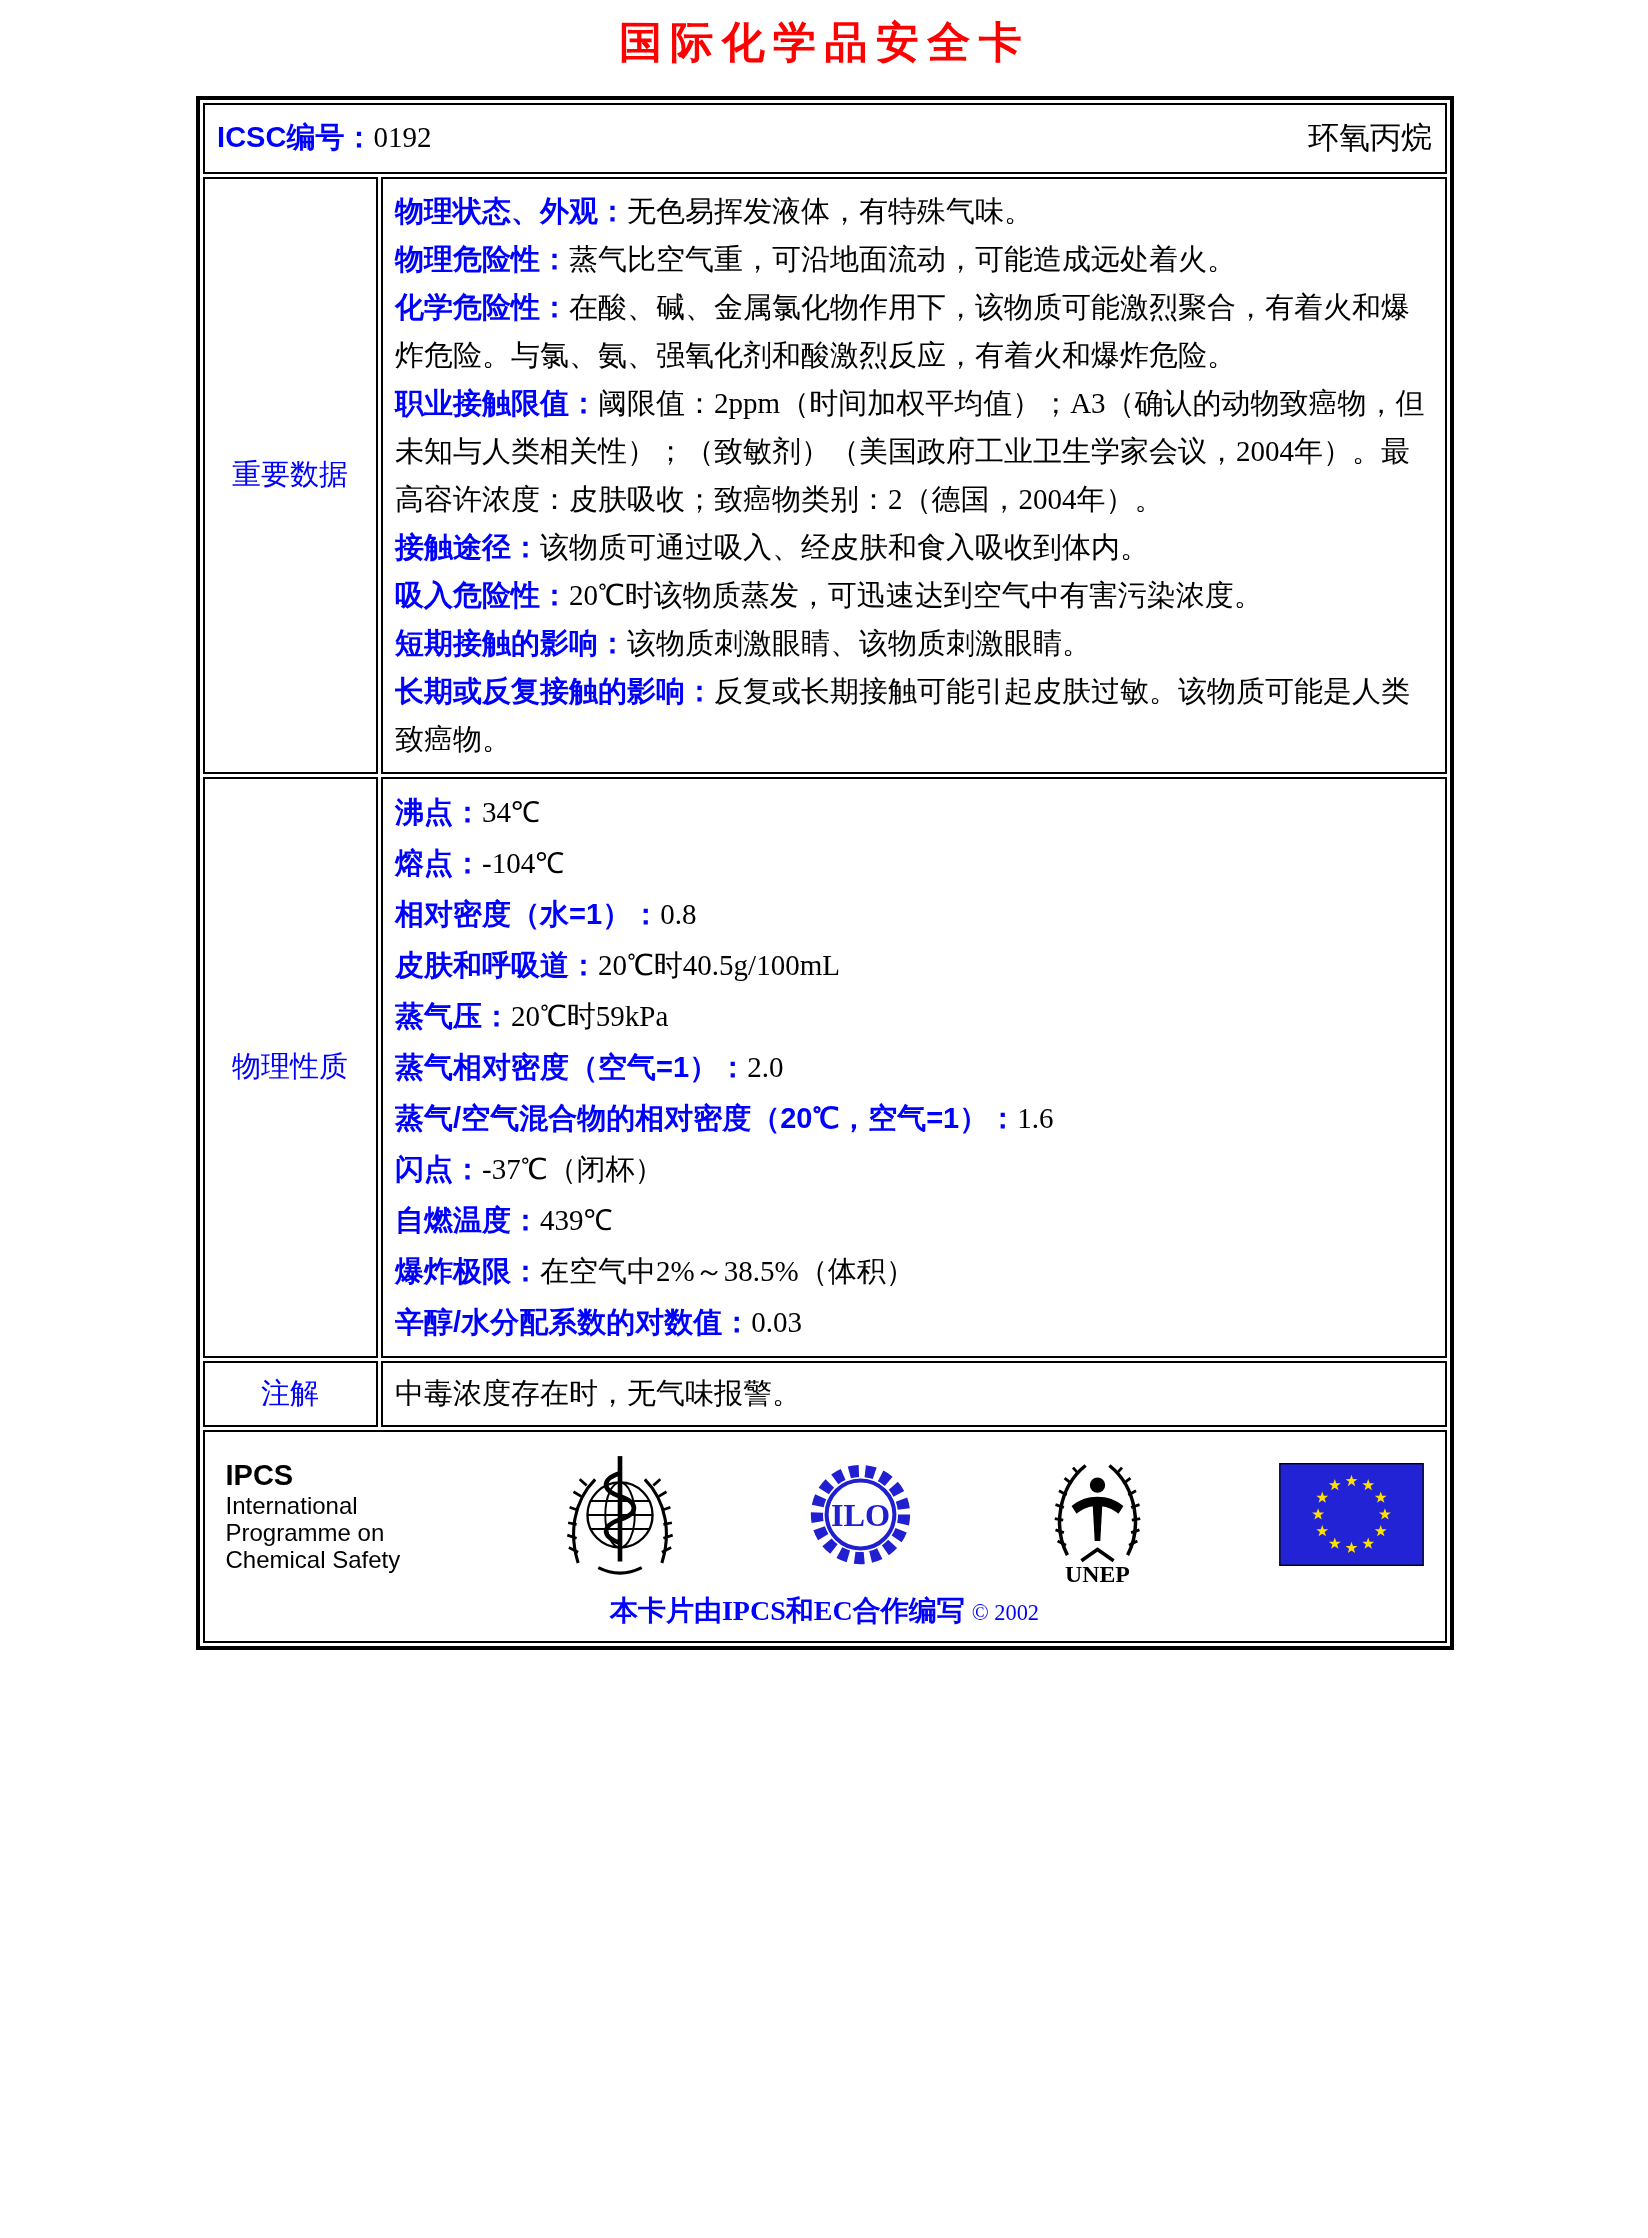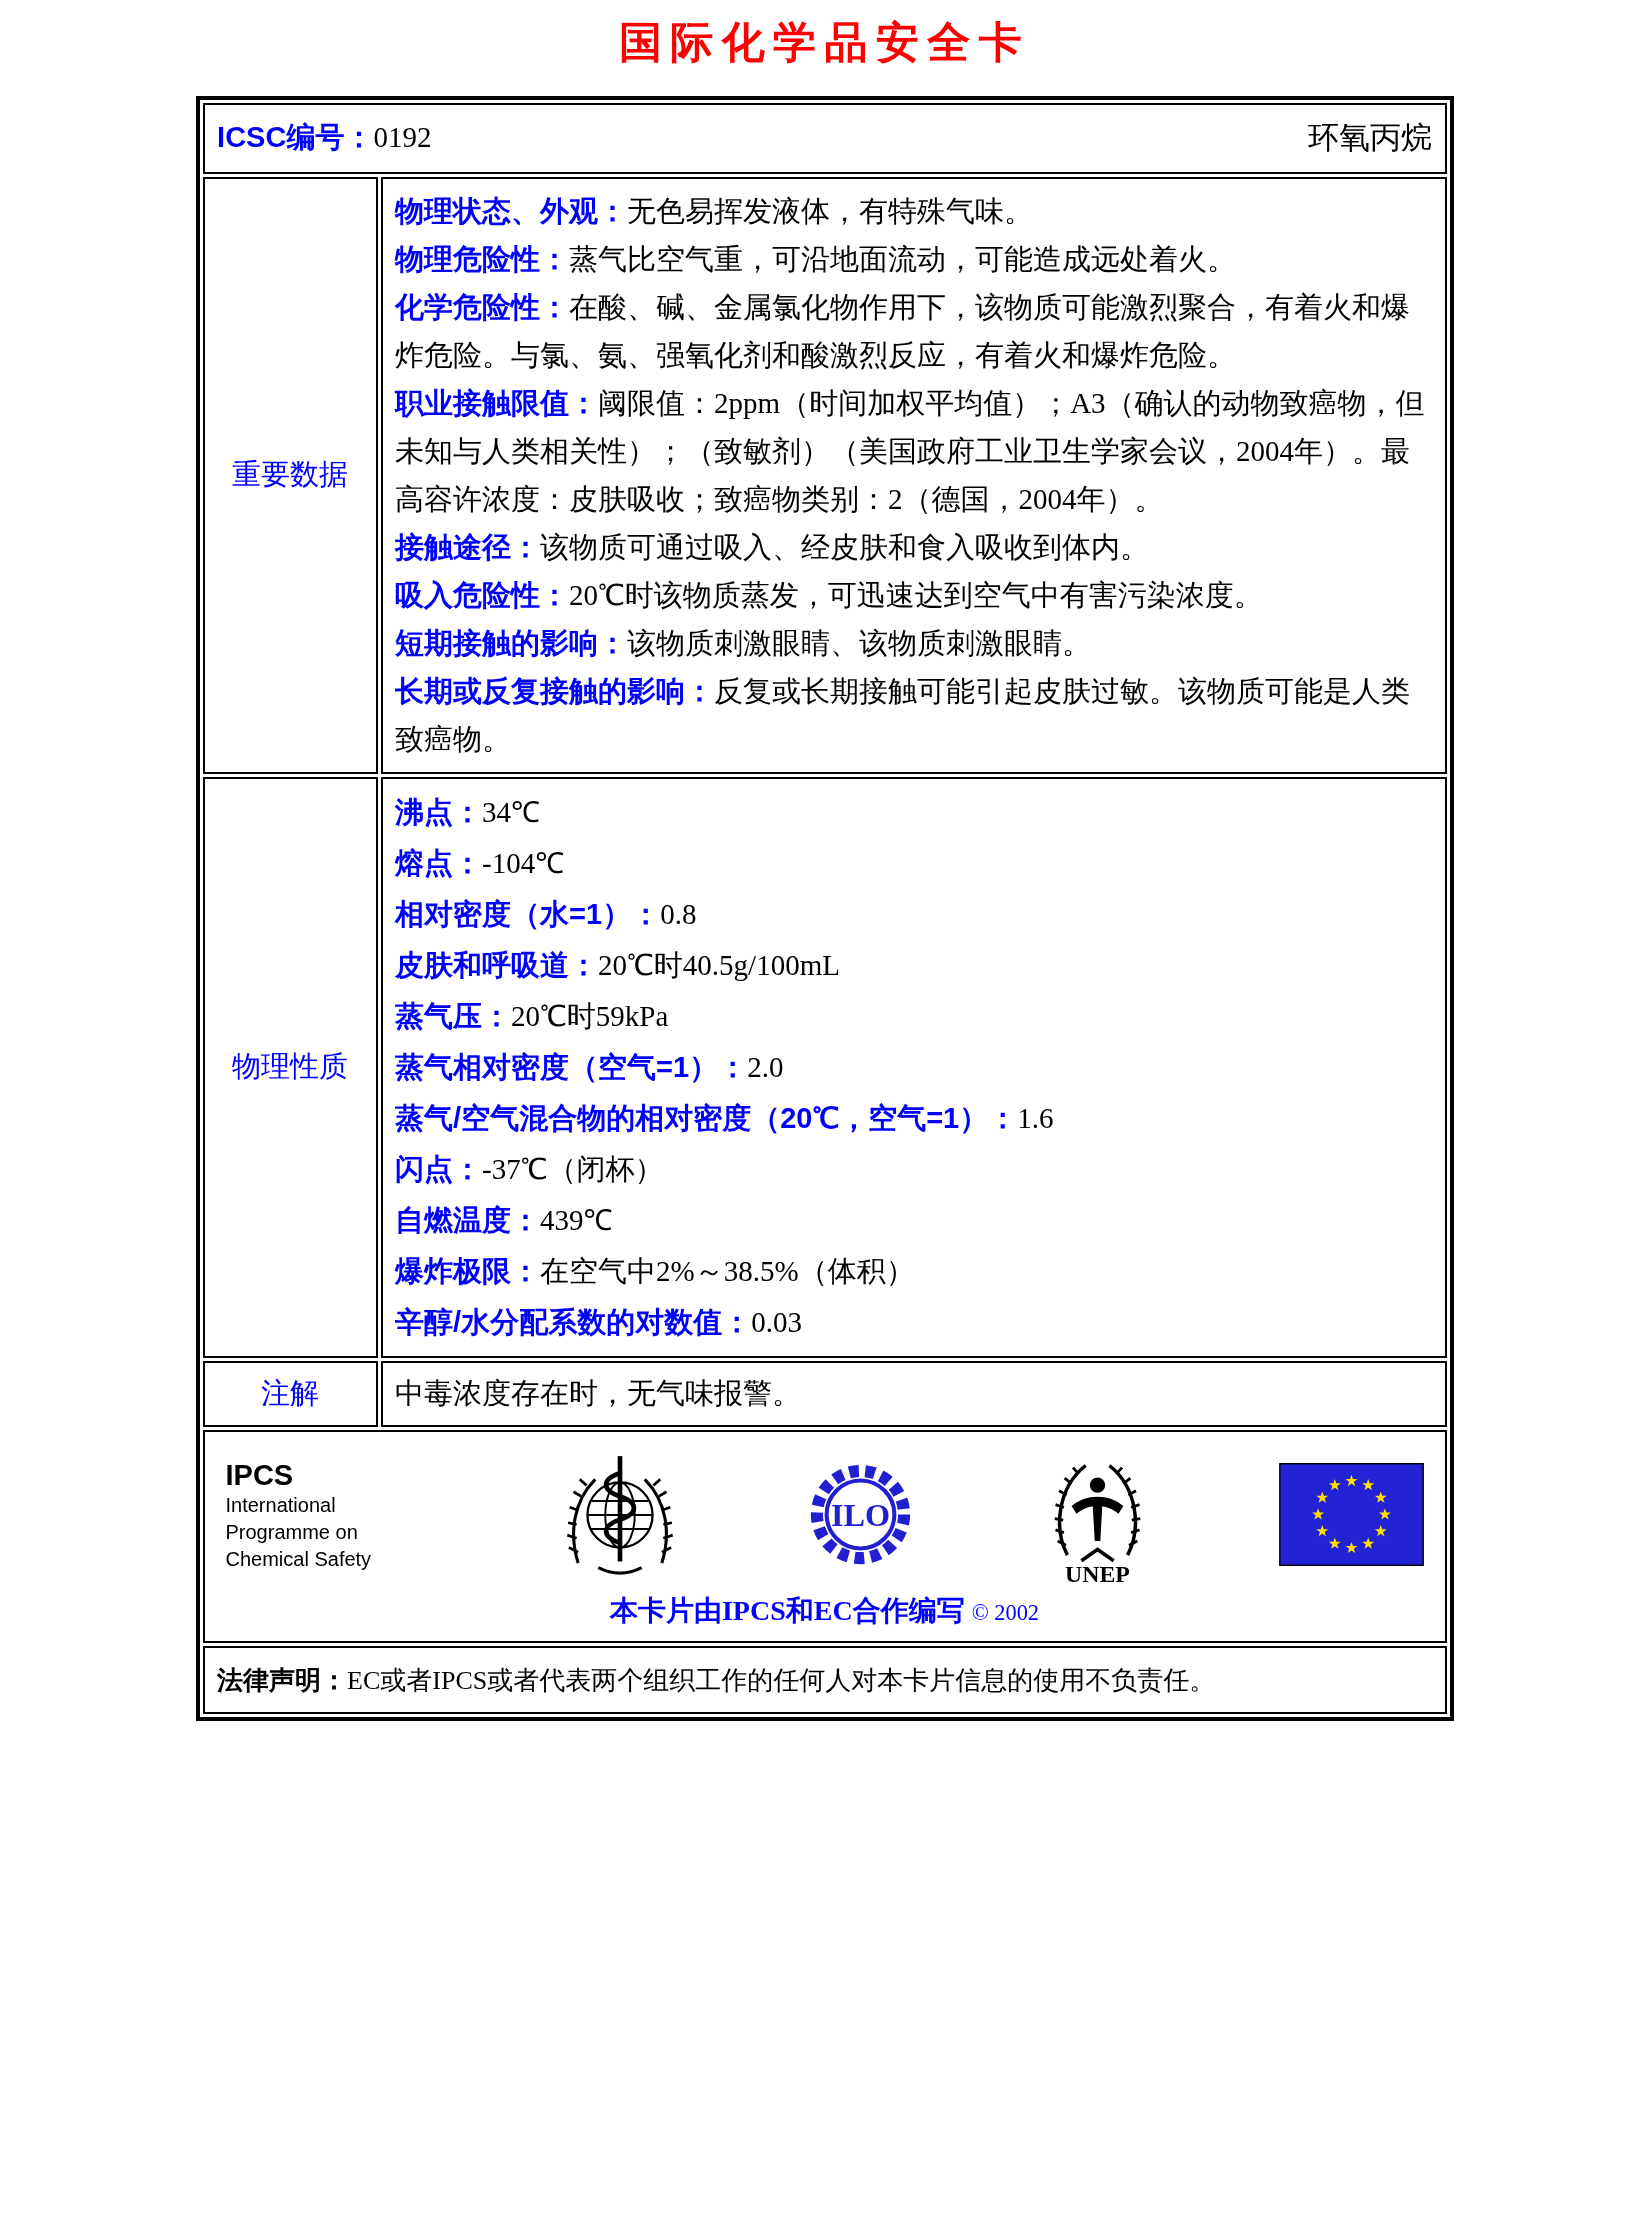--- a/index.html
+++ b/index.html
@@ -28,21 +28,21 @@
   .icsc-flex { display:flex; justify-content:space-between; align-items:center; height:50px; }
   .icsc-left  { font-size:29px; }
   .icsc-left .num { font-family:"Liberation Serif", serif; color:#000; }
   .chem-name { font-size:31px; }
   td.envcell { height:95px; }
   td.notecell, td.addcell { height:45px; }
   .logo-row-cell { padding:11px 21px; height:148px; }
   .logo-flex { display:flex; align-items:center; justify-content:space-between; }
   .ipcs-block { width:210px; font-family:"Liberation Sans", sans-serif; }
   .ipcs-acronym { font-size:29px; font-weight:bold; line-height:34px; }
-  .ipcs-line { font-size:20px; line-height:27px; }
+  .ipcs-line { font-size:24px; line-height:27px; }
   .caption-line {
     text-align:center; margin-top:4.2px; color:#0000ff; font-weight:bold;
     font-size:28px; font-family:"Liberation Serif", serif;
   }
   .caption-line .copyright { font-size:22.4px; font-weight:normal; }
   td.legalcell { padding:11.2px 12.6px; font-size:26px; height:41px; vertical-align:middle; }
   .legal-label { font-family:"Liberation Sans", sans-serif; font-weight:bold; color:#000; }
   svg text { user-select:none; }
 </style>
 </head>
@@ -180,22 +180,17 @@
             </svg>
           </span>
         </div>
         <div class="caption-line">
           <span>本卡片由IPCS和EC合作编写</span>
           <span class="copyright">© 2002</span>
         </div>
       </td>
     </tr>
 
-    <tr>
-      <td colspan="2" class="legalcell">
-        <span class="legal-label">法律声明：</span><span>EC或者IPCS或者代表两个组织工作的任何人对本卡片信息的使用不负责任。</span>
-      </td>
-    </tr>
 
   </tbody>
     </table>
 </div>
 
 
 </body></html>

